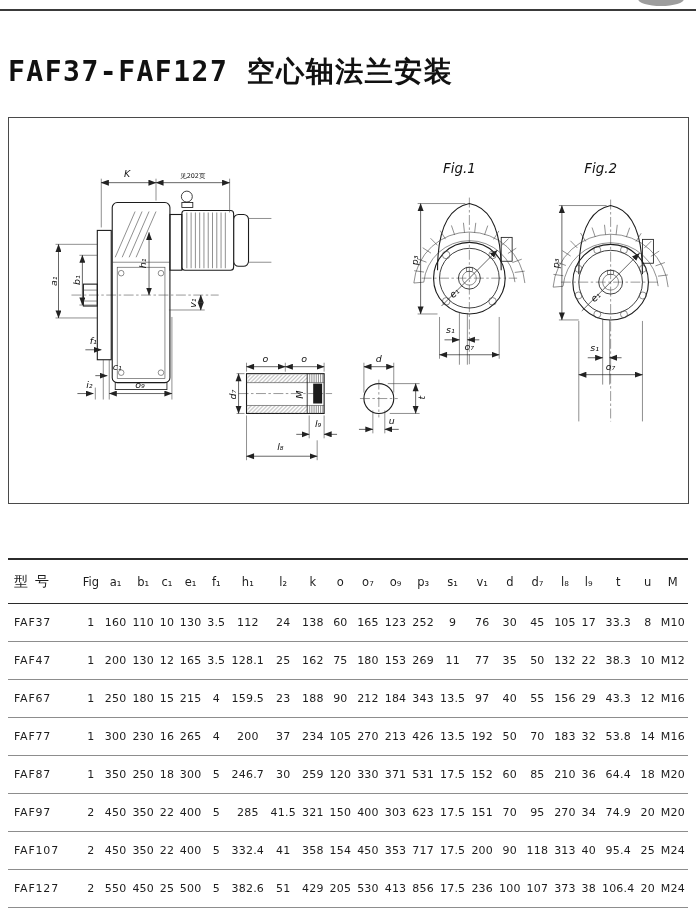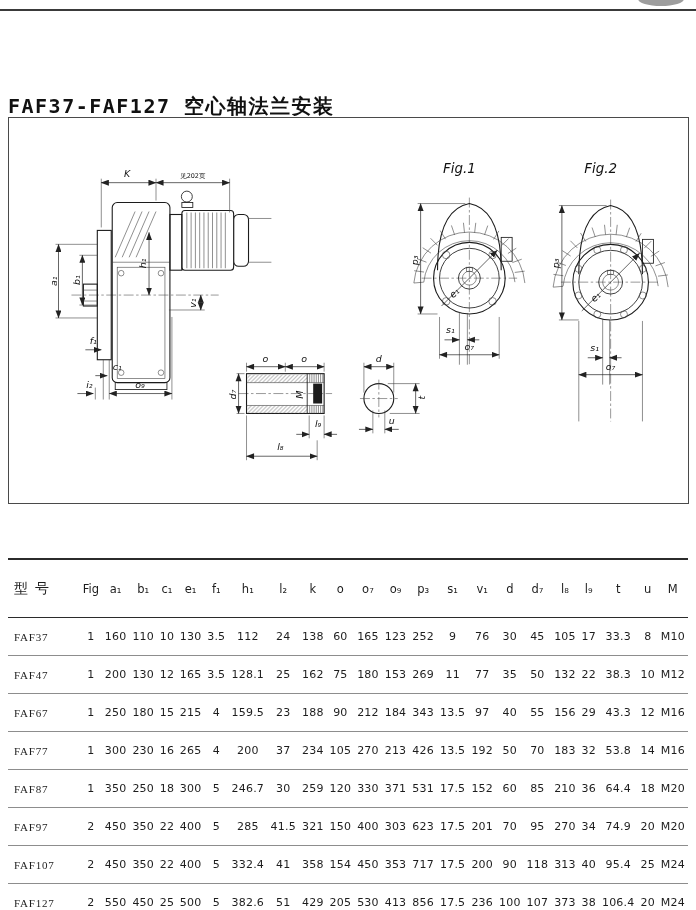--- a/index.html
+++ b/index.html
@@ -2,43 +2,43 @@
 <html><head>
 <meta charset="utf-8">
 <style>
   html,body{margin:0;padding:0;background:#ffffff;}
   .page{position:relative;width:696px;height:910px;background:#fff;overflow:hidden;
         font-family:"DejaVu Sans","Liberation Sans",sans-serif;color:#1d1d1d;}
   .top-rule{position:absolute;left:0;top:9px;width:696px;height:2px;background:#3a3a3a;}
   .logo-mark{position:absolute;left:638px;top:-8px;width:46px;height:14px;background:#9d9d9d;
              border-radius:50%;}
   .page-title{position:absolute;left:8px;top:53px;font-family:"DejaVu Sans Mono","DejaVu Sans",monospace;
-              font-size:20px;font-weight:700;letter-spacing:1.5px;color:#111;white-space:nowrap;margin-top:40px;}
+              font-size:28px;font-weight:700;letter-spacing:1.5px;color:#111;white-space:nowrap;}
   .drawing-box{position:absolute;left:8px;top:117px;width:679px;height:385px;border:1px solid #4a4a4a;}
   .drawing-box svg{display:block;}
 
   
   .ol{fill:none;stroke:#1c1c1c;stroke-width:1.1;}
   .ol2{fill:none;stroke:#1c1c1c;stroke-width:0.85;}
   .thin{fill:none;stroke:#444;stroke-width:0.6;}
   .dim{fill:none;stroke:#222;stroke-width:0.7;}
   .cl{fill:none;stroke:#555;stroke-width:0.6;stroke-dasharray:10 2.5 2.5 2.5;}
   .lbl{font:italic 9.5px "DejaVu Sans",sans-serif;fill:#111;text-anchor:middle;}
   .lbl-s{font:6.5px "DejaVu Sans",sans-serif;fill:#111;text-anchor:middle;}
   .figlbl{font:italic 13.5px "DejaVu Sans",sans-serif;fill:#111;text-anchor:middle;}
 
   
   .dim-table{position:absolute;left:8px;top:558px;width:680px;border-collapse:collapse;
              font-family:"DejaVu Sans","Liberation Sans",sans-serif;font-size:11px;color:#1d1d1d;}
   .dim-table th{border-top:2px solid #2b2b2b;border-bottom:1.6px solid #2b2b2b;height:43px;
-                font-weight:400;padding:7px 2px;text-align:center;white-space:nowrap;font-size:11.5px;}
+                font-weight:400;padding:0 2px;text-align:center;white-space:nowrap;font-size:11.5px;}
   .dim-table td{border-bottom:1.2px solid #8d8d8d;height:37px;text-align:center;padding:0 2px;
                 white-space:nowrap;font-size:11px;letter-spacing:0.2px;}
   .dim-table th.model-h{text-align:left;padding-left:6px;font-size:14px;letter-spacing:7px;width:64px;}
-  .dim-table td.model-c{text-align:left;padding-left:6px;letter-spacing:0.8px;width:64px;font-family:Liberation Serif, serif;}
+  .dim-table td.model-c{text-align:left;padding-left:6px;letter-spacing:0.8px;width:64px;}
 </style>
 </head>
 <body>
 
 <div class="page">
   <div class="top-rule"></div>
   <div class="logo-mark"></div>
   <div class="page-title">FAF37-FAF127 空心轴法兰安装</div>
 
   <div class="drawing-box">
@@ -474,21 +474,21 @@
           <td>400</td>
           <td>5</td>
           <td>285</td>
           <td>41.5</td>
           <td>321</td>
           <td>150</td>
           <td>400</td>
           <td>303</td>
           <td>623</td>
           <td>17.5</td>
-          <td>201</td>
+          <td>151</td>
           <td>70</td>
           <td>95</td>
           <td>270</td>
           <td>34</td>
           <td>74.9</td>
           <td>20</td>
           <td>M20</td>
         </tr>
         <tr>
           <td class="model-c">FAF107</td>

